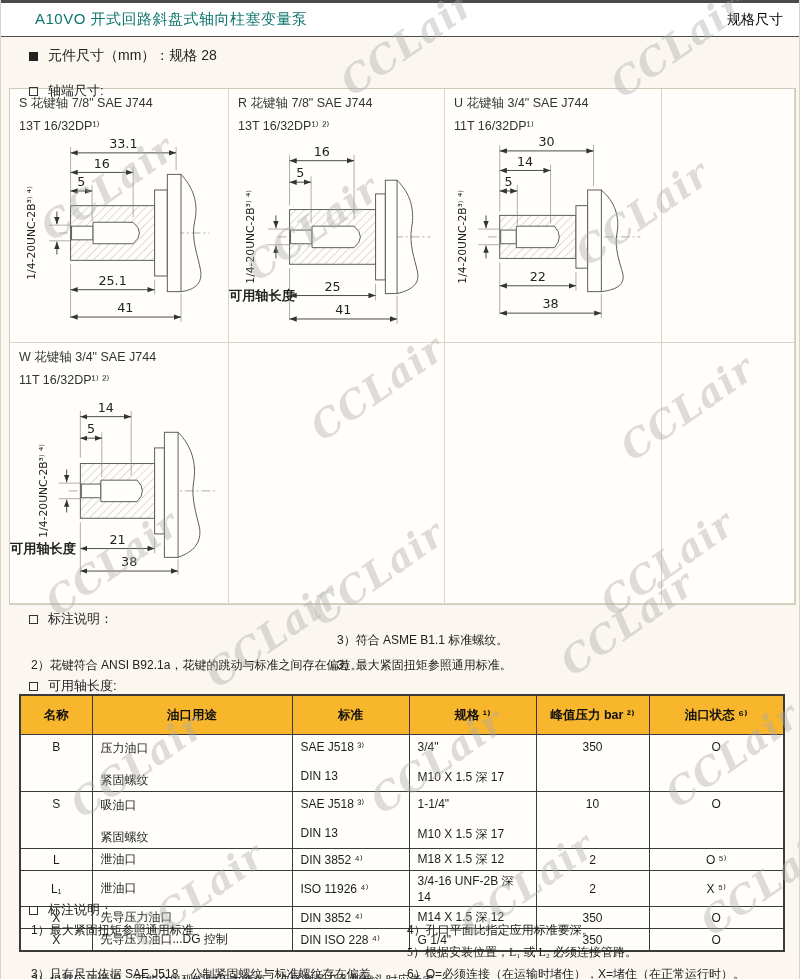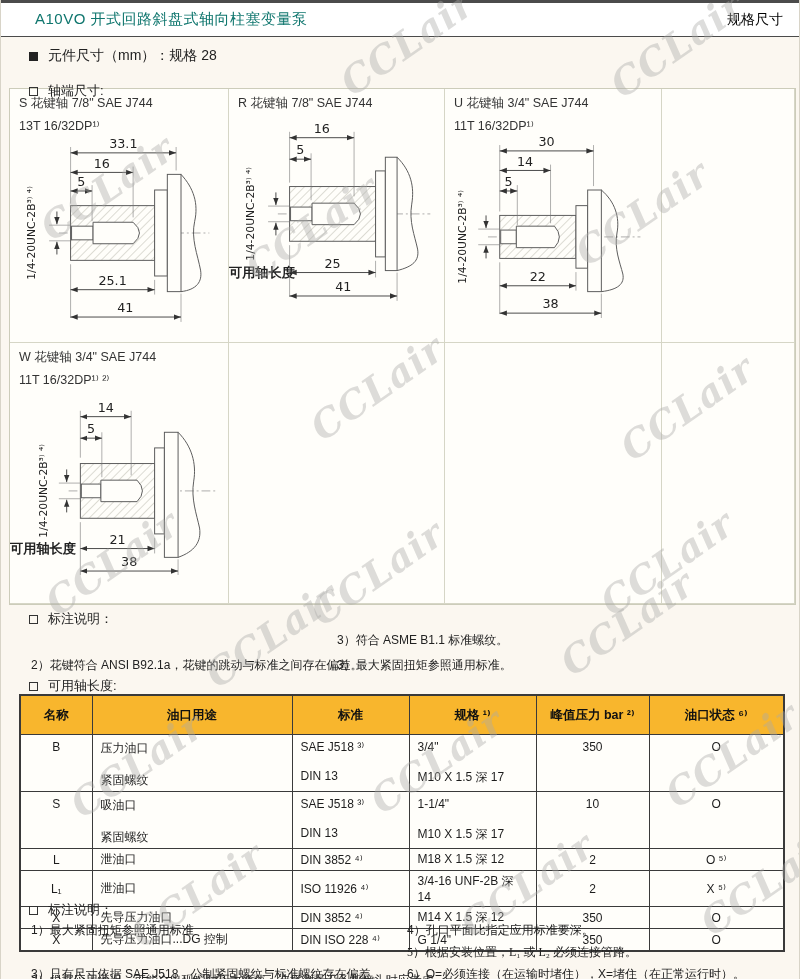--- a/index.html
+++ b/index.html
@@ -120,20 +120,21 @@
         <line class="dim" x1="62" y1="158" x2="148" y2="158" marker-start="url(#ah)" marker-end="url(#ah)"></line>
         <text class="dnum" x="105" y="153" text-anchor="middle">25.1</text>
         <line class="ext" x1="175" y1="162" x2="175" y2="191"></line>
         <line class="dim" x1="62" y1="186" x2="175" y2="186" marker-start="url(#ah)" marker-end="url(#ah)"></line>
         <text class="dnum" x="118" y="181" text-anchor="middle">41</text>
       </svg>
     </div>
 
     <div class="scell">
       <div class="ct">R 花键轴 7/8" SAE J744</div>
+      <div class="ct2">13T 16/32DP¹⁾ ²⁾</div>
       <svg class="draw" width="214" height="196" viewBox="0 0 219 200">
         <line class="cl" x1="50" y1="104" x2="206" y2="104"></line>
         <rect class="shaftbody" x="62" y="76" width="88" height="56"></rect>
         <rect class="hole" x="63" y="97" width="22" height="14"></rect>
         <path class="hole" d="M85,93 L128,93 Q141,104 128,115 L85,115 Z"></path>
         <rect class="fw" x="150" y="60" width="10" height="88"></rect>
         <rect class="fw" x="160" y="46" width="12" height="116"></rect>
         <path class="o" d="M172,46 C186,60 190,76 187,94 C184,112 190,126 193,140 C195,152 188,158 172,162"></path>
         <line class="ext" x1="62" y1="72" x2="62" y2="20"></line>
         <line class="ext" x1="128" y1="86" x2="128" y2="20"></line>

